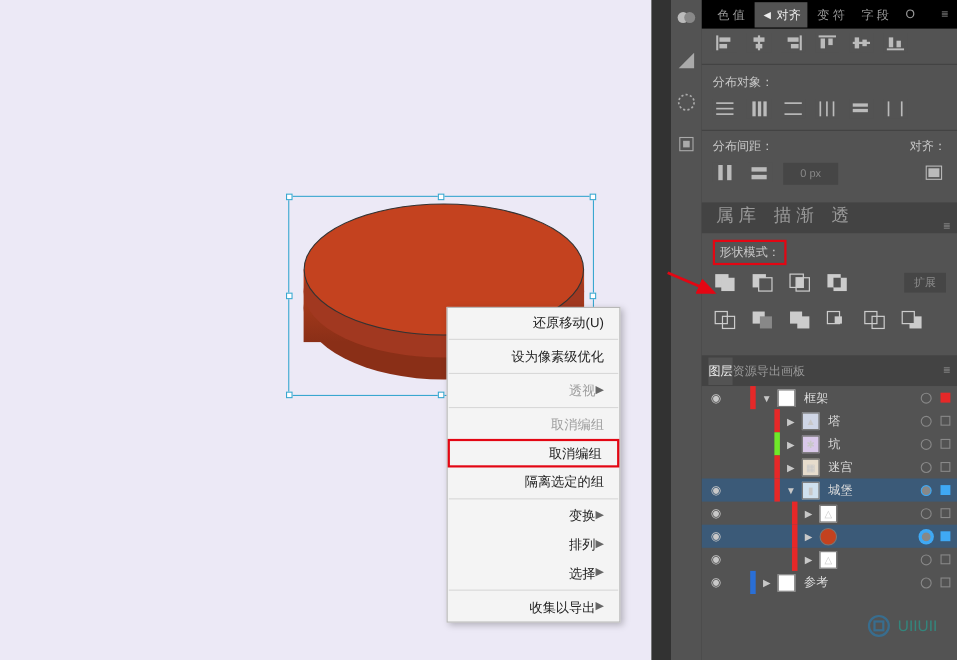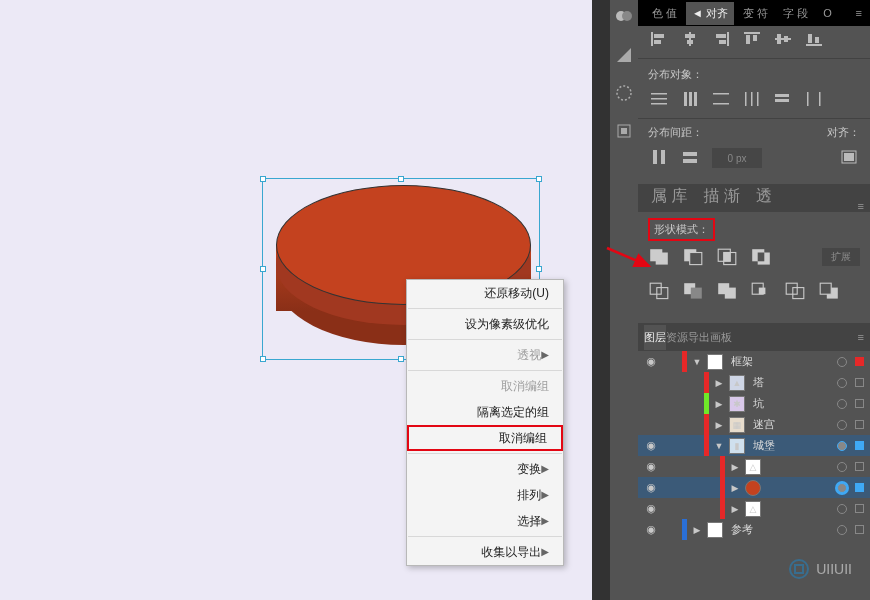--- a/index.html
+++ b/index.html
@@ -50,21 +50,21 @@
 .twisty { width:12px; text-align:center; color:#c8c8c8; cursor:pointer; font-size:9px; }
 .thumb { width:16px; height:16px; background:#ddd; border:1px solid #777; display:flex; align-items:center; justify-content:center; font-size:9px; }
 .layer-name { color:#ddd; margin-left:4px; flex:1; }
 .target { width:10px; height:10px; border:1px solid #888; border-radius:50%; margin-left:auto; }
 .target.filled { background:#888; }
 .square-end { width:9px; height:9px; margin-left:4px; }
 .indent1 { margin-left:18px; }
 .indent2 { margin-left:34px; }
 .menu-burger { margin-left:auto; color:#999; cursor:pointer; }
 .arrow-annot { position:absolute; left:605px; top:240px; pointer-events:none; }
-.watermark { position:absolute; right:18px; bottom:20px; opacity:.5; color:#ffffff; font-size:14px; display:flex; align-items:center; gap:6px; }
+.watermark { position:absolute; right:18px; bottom:20px; opacity:.5; color:#14b8a6; font-size:14px; display:flex; align-items:center; gap:6px; }
 </style>
 </head>
 <body>
 
 <div class="canvas">
   <div class="artboard"></div>
   <div class="disc">
     <div class="disc-edge"></div>
     <div class="disc-side"></div>
     <div class="disc-edge2"></div>
@@ -92,25 +92,25 @@
     </div>
   <div class="cm-sep"></div>
   <div class="cm-item disabled">
       <span>透视</span>
       <span class="arrow-r">▶</span>
     </div>
   <div class="cm-sep"></div>
   <div class="cm-item disabled">
       <span>取消编组</span>
     </div>
-  <div class="cm-item">
-      <span>隔离选定的组</span>
-    </div>
   <div class="cm-item highlight">
       <span>取消编组</span>
+    </div>
+  <div class="cm-item">
+      <span>隔离选定的组</span>
     </div>
   <div class="cm-sep"></div>
   <div class="cm-item">
       <span>变换</span>
       <span class="arrow-r">▶</span>
     </div>
   <div class="cm-item">
       <span>排列</span>
       <span class="arrow-r">▶</span>
     </div>

